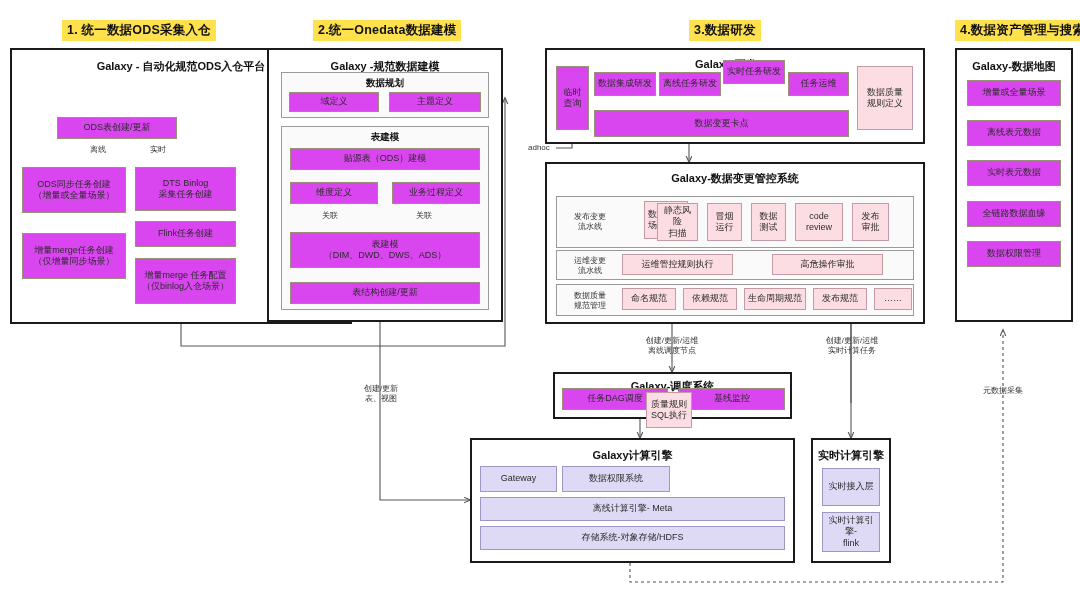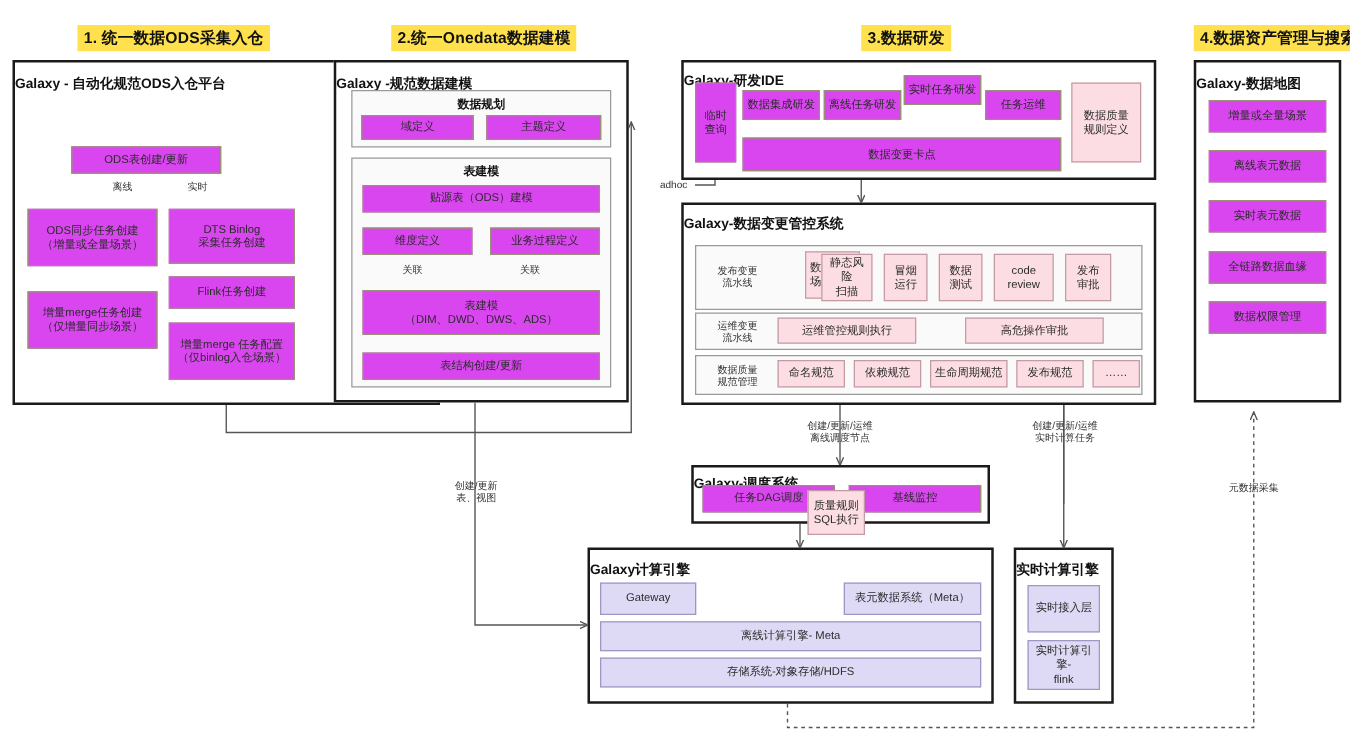--- a/index.html
+++ b/index.html
@@ -5,21 +5,21 @@
   html,body{margin:0;padding:0;}
   body{width:1080px;height:600px;background:#ffffff;
        font-family:"Liberation Sans","DejaVu Sans",sans-serif;
        color:#1a1a1a;overflow:hidden;position:relative;}
   #root{position:relative;width:1080px;height:508px;}
 
   .hdr{position:absolute;font-size:12.5px;font-weight:bold;color:#111;
        background:#ffe14d;padding:2px 5px;white-space:nowrap;letter-spacing:.2px;}
 
   .panel{position:absolute;border:2px solid #1a1a1a;background:#fff;box-sizing:border-box;}
-  .panel-title{position:absolute;left:0;right:0;text-align:left;font-size:11px;
+  .panel-title{position:absolute;left:0;right:0;text-align:center;font-size:11px;
                font-weight:bold;color:#111;}
 
   .sub{position:absolute;border:1.2px solid #9a9a9a;background:#fafafa;box-sizing:border-box;}
   .sub-title{position:absolute;left:0;right:0;text-align:center;font-size:9.5px;
              font-weight:bold;color:#111;}
 
   .box{position:absolute;box-sizing:border-box;display:flex;align-items:center;
        justify-content:center;text-align:center;font-size:9px;line-height:1.25;
        padding:1px 2px;color:#2b2b2b;white-space:pre-line;}
   .y{background:#d946ef;border:1.2px solid #9c8f77;}
@@ -194,21 +194,21 @@
   </div>
   <div class="box y" style="left:562px;top:388px;width:106px;height:22px;">任务DAG调度</div>
   <div class="box y" style="left:679px;top:388px;width:106px;height:22px;">基线监控</div>
   <div class="box p" style="left:646px;top:392px;width:46px;height:36px;">质量规则
 SQL执行</div>
 
   <div class="panel" style="left:470px;top:438px;width:325px;height:125px;">
     <div class="panel-title" style="top:8px;">Galaxy计算引擎</div>
   </div>
   <div class="box v" style="left:480px;top:466px;width:77px;height:26px;">Gateway</div>
-  <div class="box v" style="left:675px;top:466px;width:110px;height:26px;">表元数据系统（Meta）</div>
+  <div class="box v" style="left:562px;top:466px;width:108px;height:26px;">数据权限系统</div>
   <div class="box v" style="left:480px;top:497px;width:305px;height:24px;">离线计算引擎- Meta</div>
   <div class="box v" style="left:480px;top:526px;width:305px;height:24px;">存储系统-对象存储/HDFS</div>
 
   <div class="panel" style="left:811px;top:438px;width:80px;height:125px;">
     <div class="panel-title" style="top:8px;">实时计算引擎</div>
   </div>
   <div class="box v" style="left:822px;top:468px;width:58px;height:38px;">实时接入层</div>
   <div class="box v" style="left:822px;top:512px;width:58px;height:40px;">实时计算引擎-
 flink</div>
 

